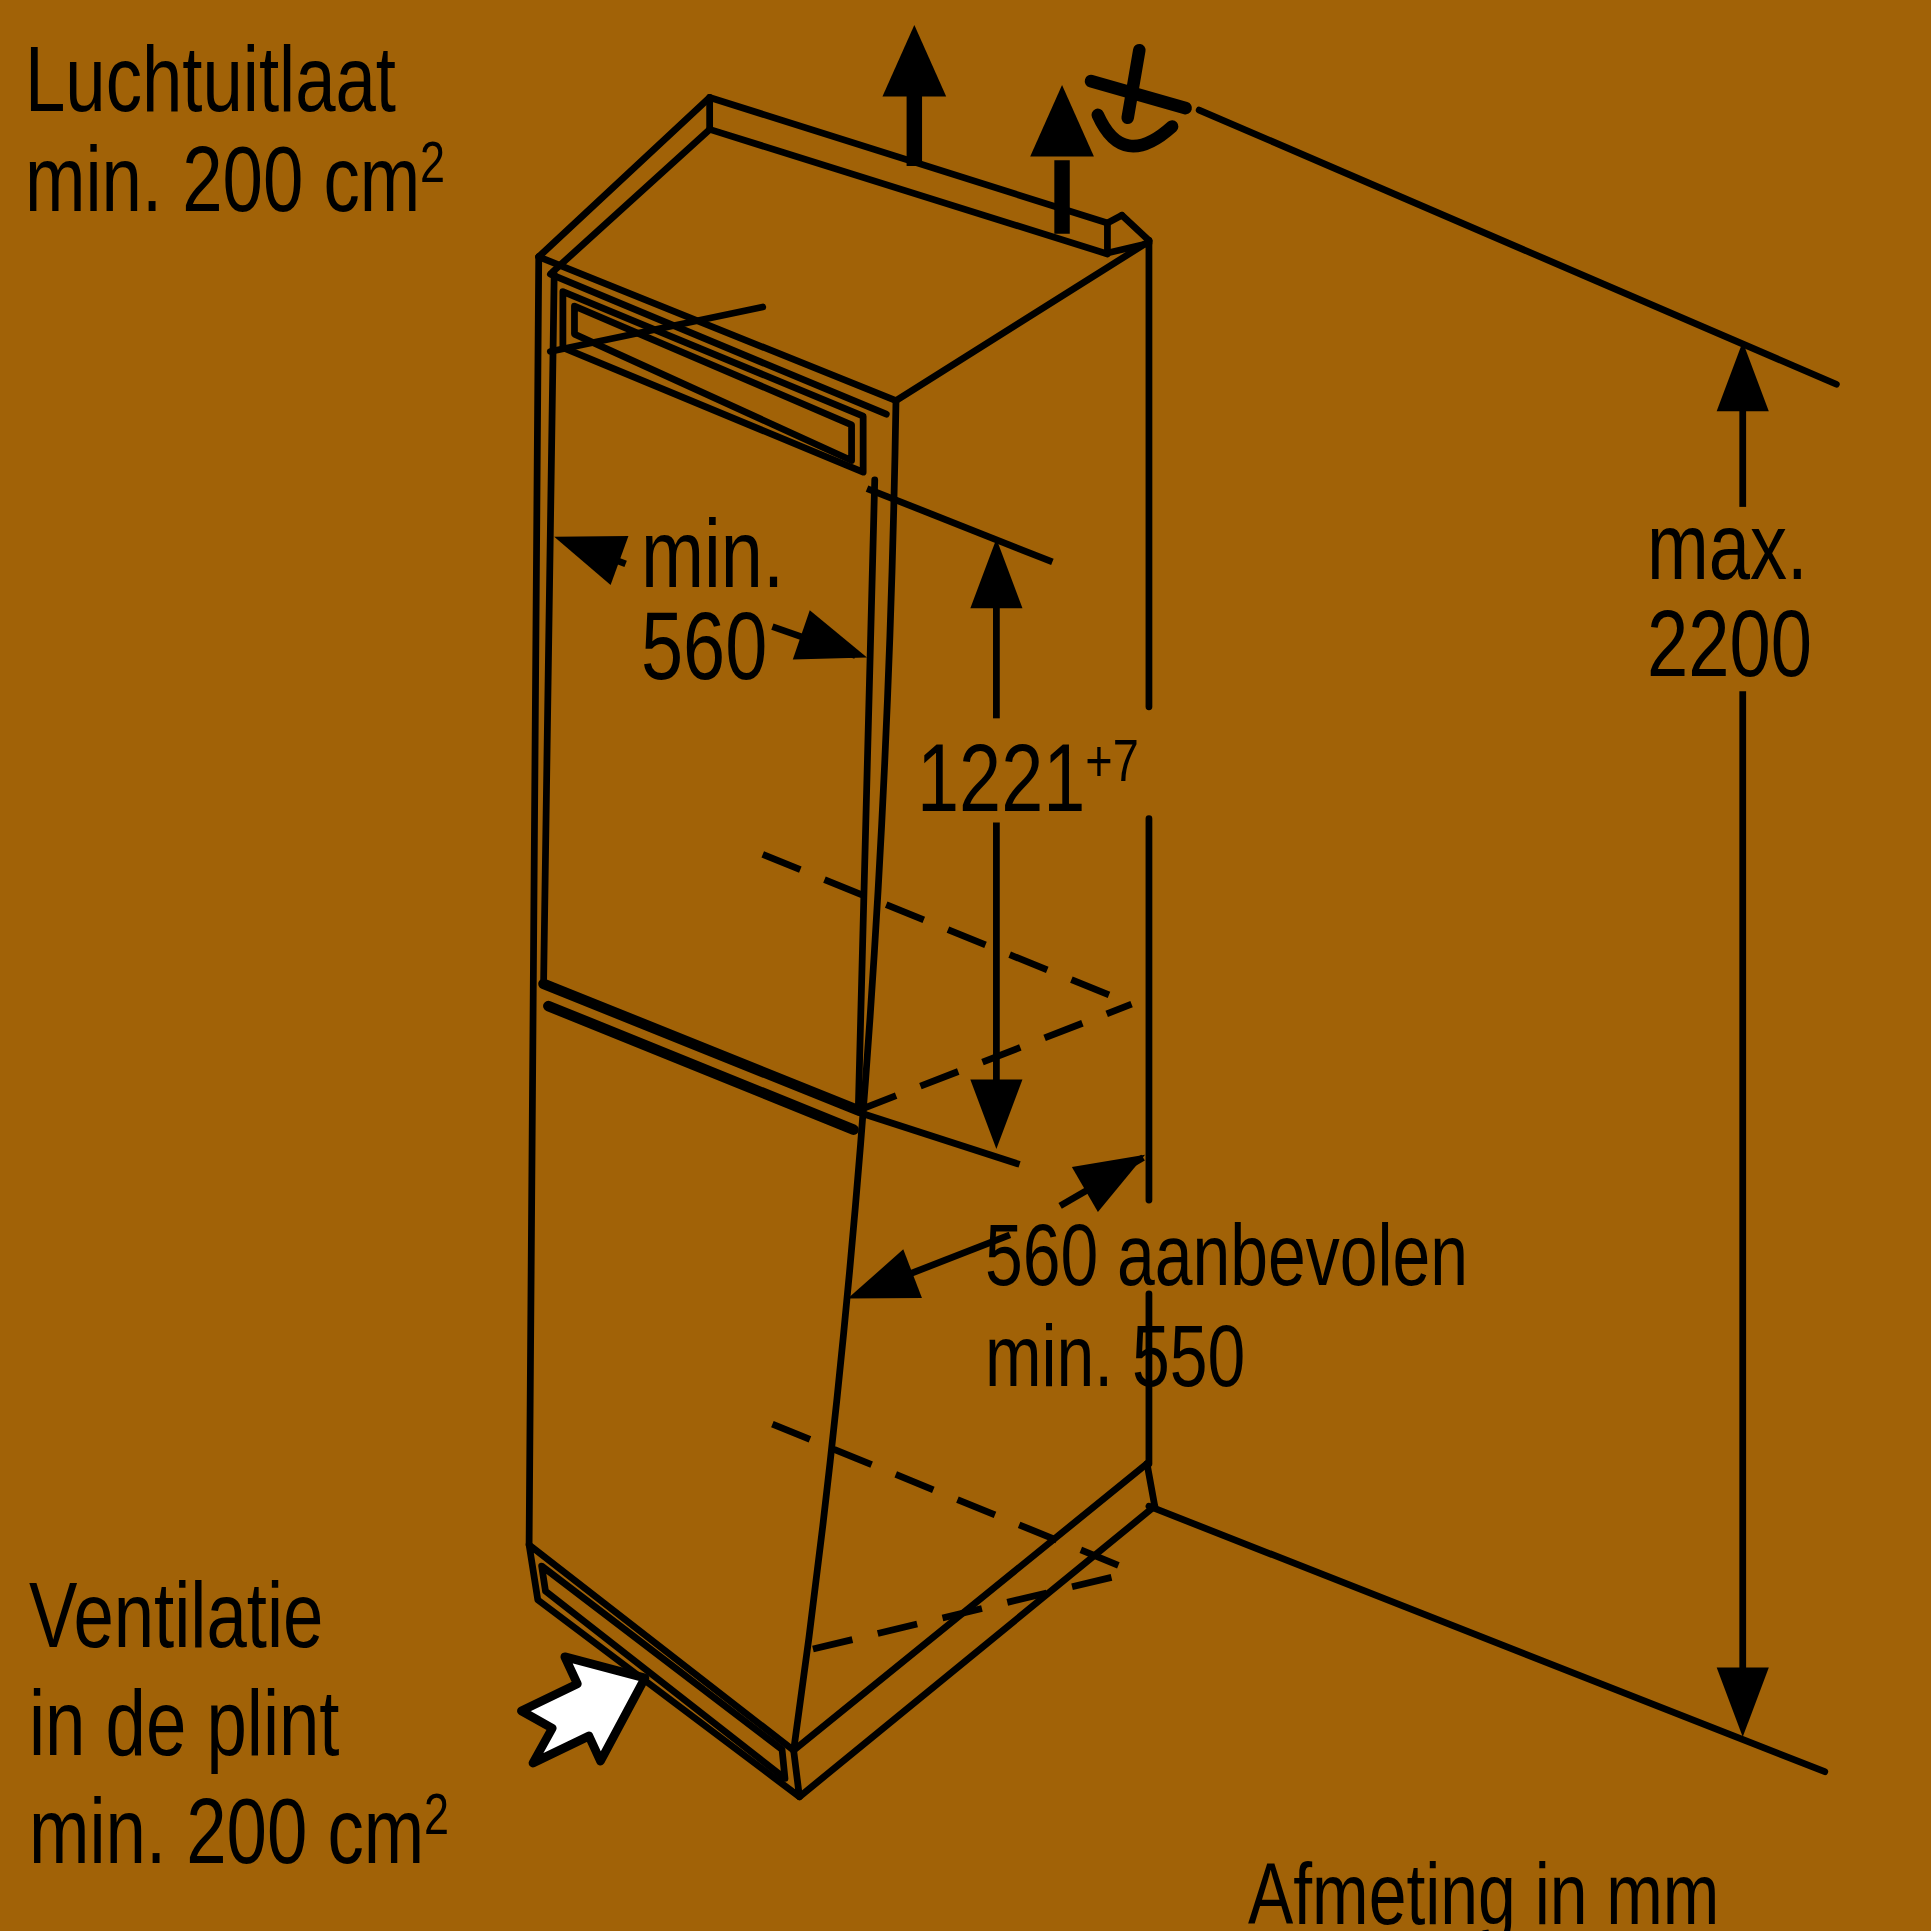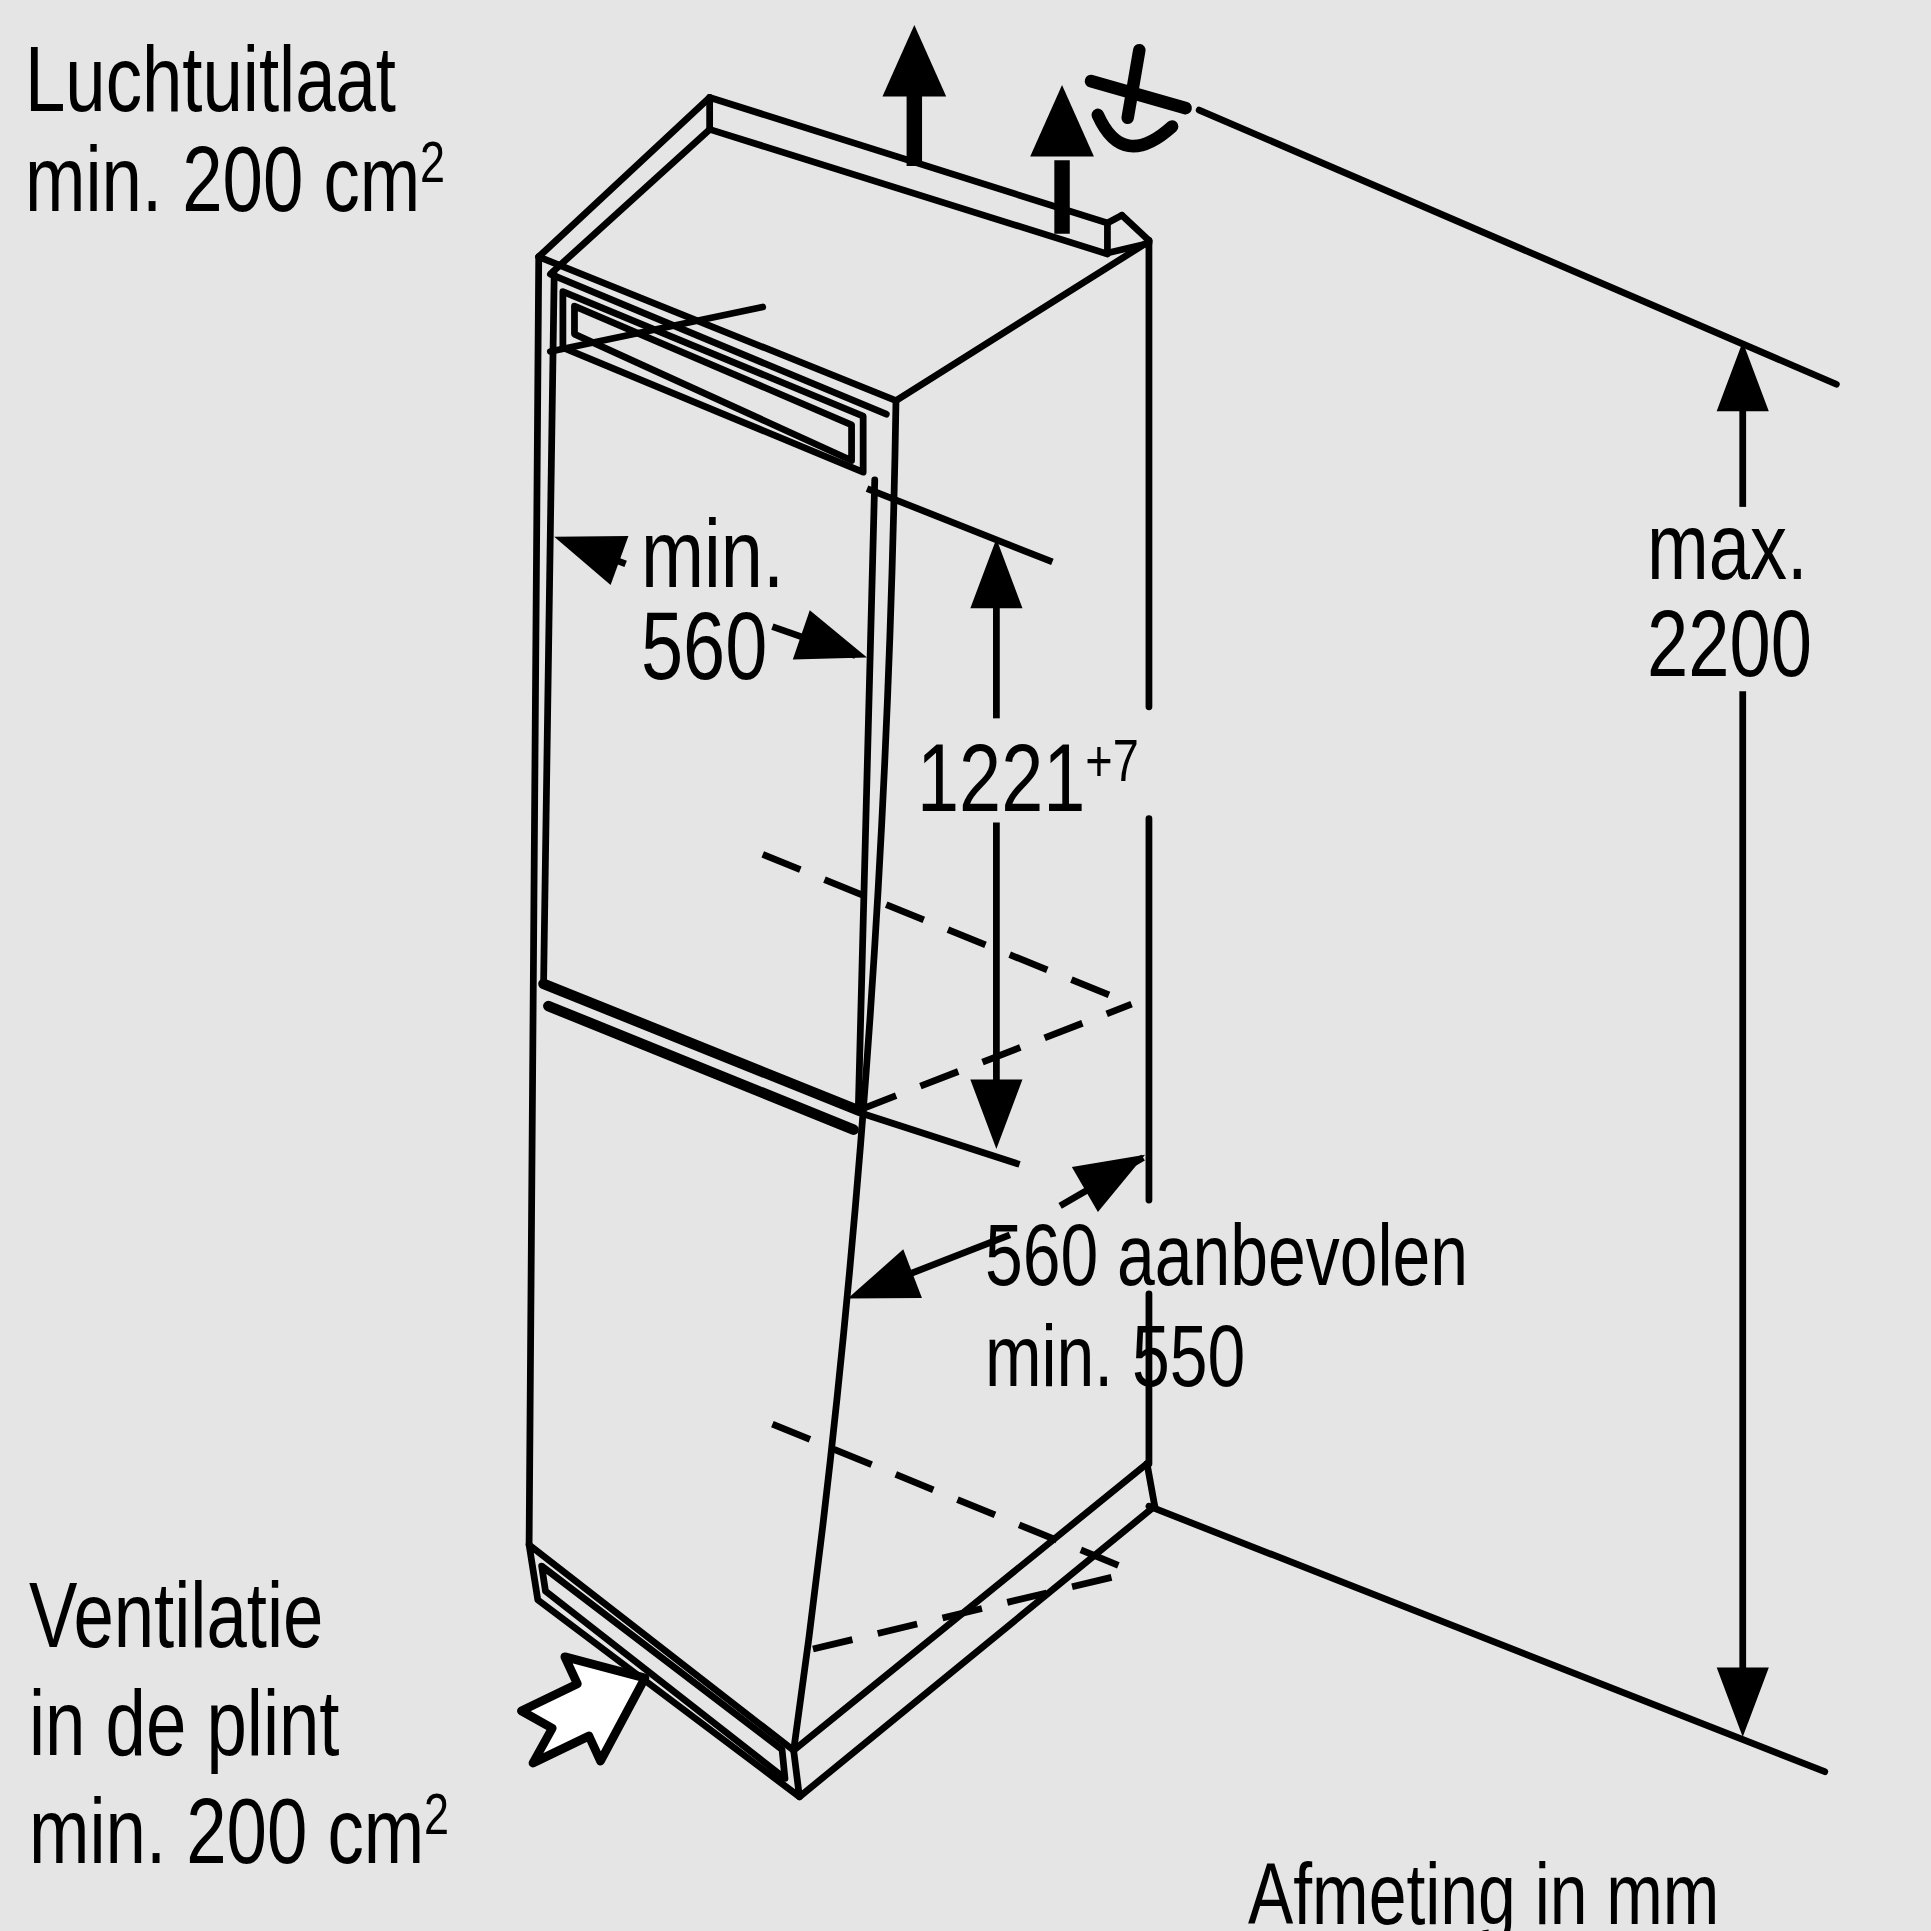--- a/index.html
+++ b/index.html
@@ -1,17 +1,17 @@
 <!DOCTYPE html>
 <html><head>
 <meta charset="utf-8">
 <style>
   html,body{margin:0;padding:0;background:#fff;}
   .stage{
-    position:relative;width:1931px;height:1931px;background:#e5e5e5;
+    position:relative;width:1931px;height:1931px;background:#a16207;
     font-family:"Liberation Sans", sans-serif;color:#000;overflow:hidden;
   }
   .stage svg{position:absolute;left:0;top:0;}
   .lbl{
     position:absolute;white-space:nowrap;color:#000;
     transform:scaleX(0.78);transform-origin:left top;
     font-family:"Liberation Sans", sans-serif;
   }
   .lbl .sup{font-size:0.62em;vertical-align:0.5em;}
   #lbl-air      {left:25px;  top:29px;   font-size:93px;  line-height:1.08;}

